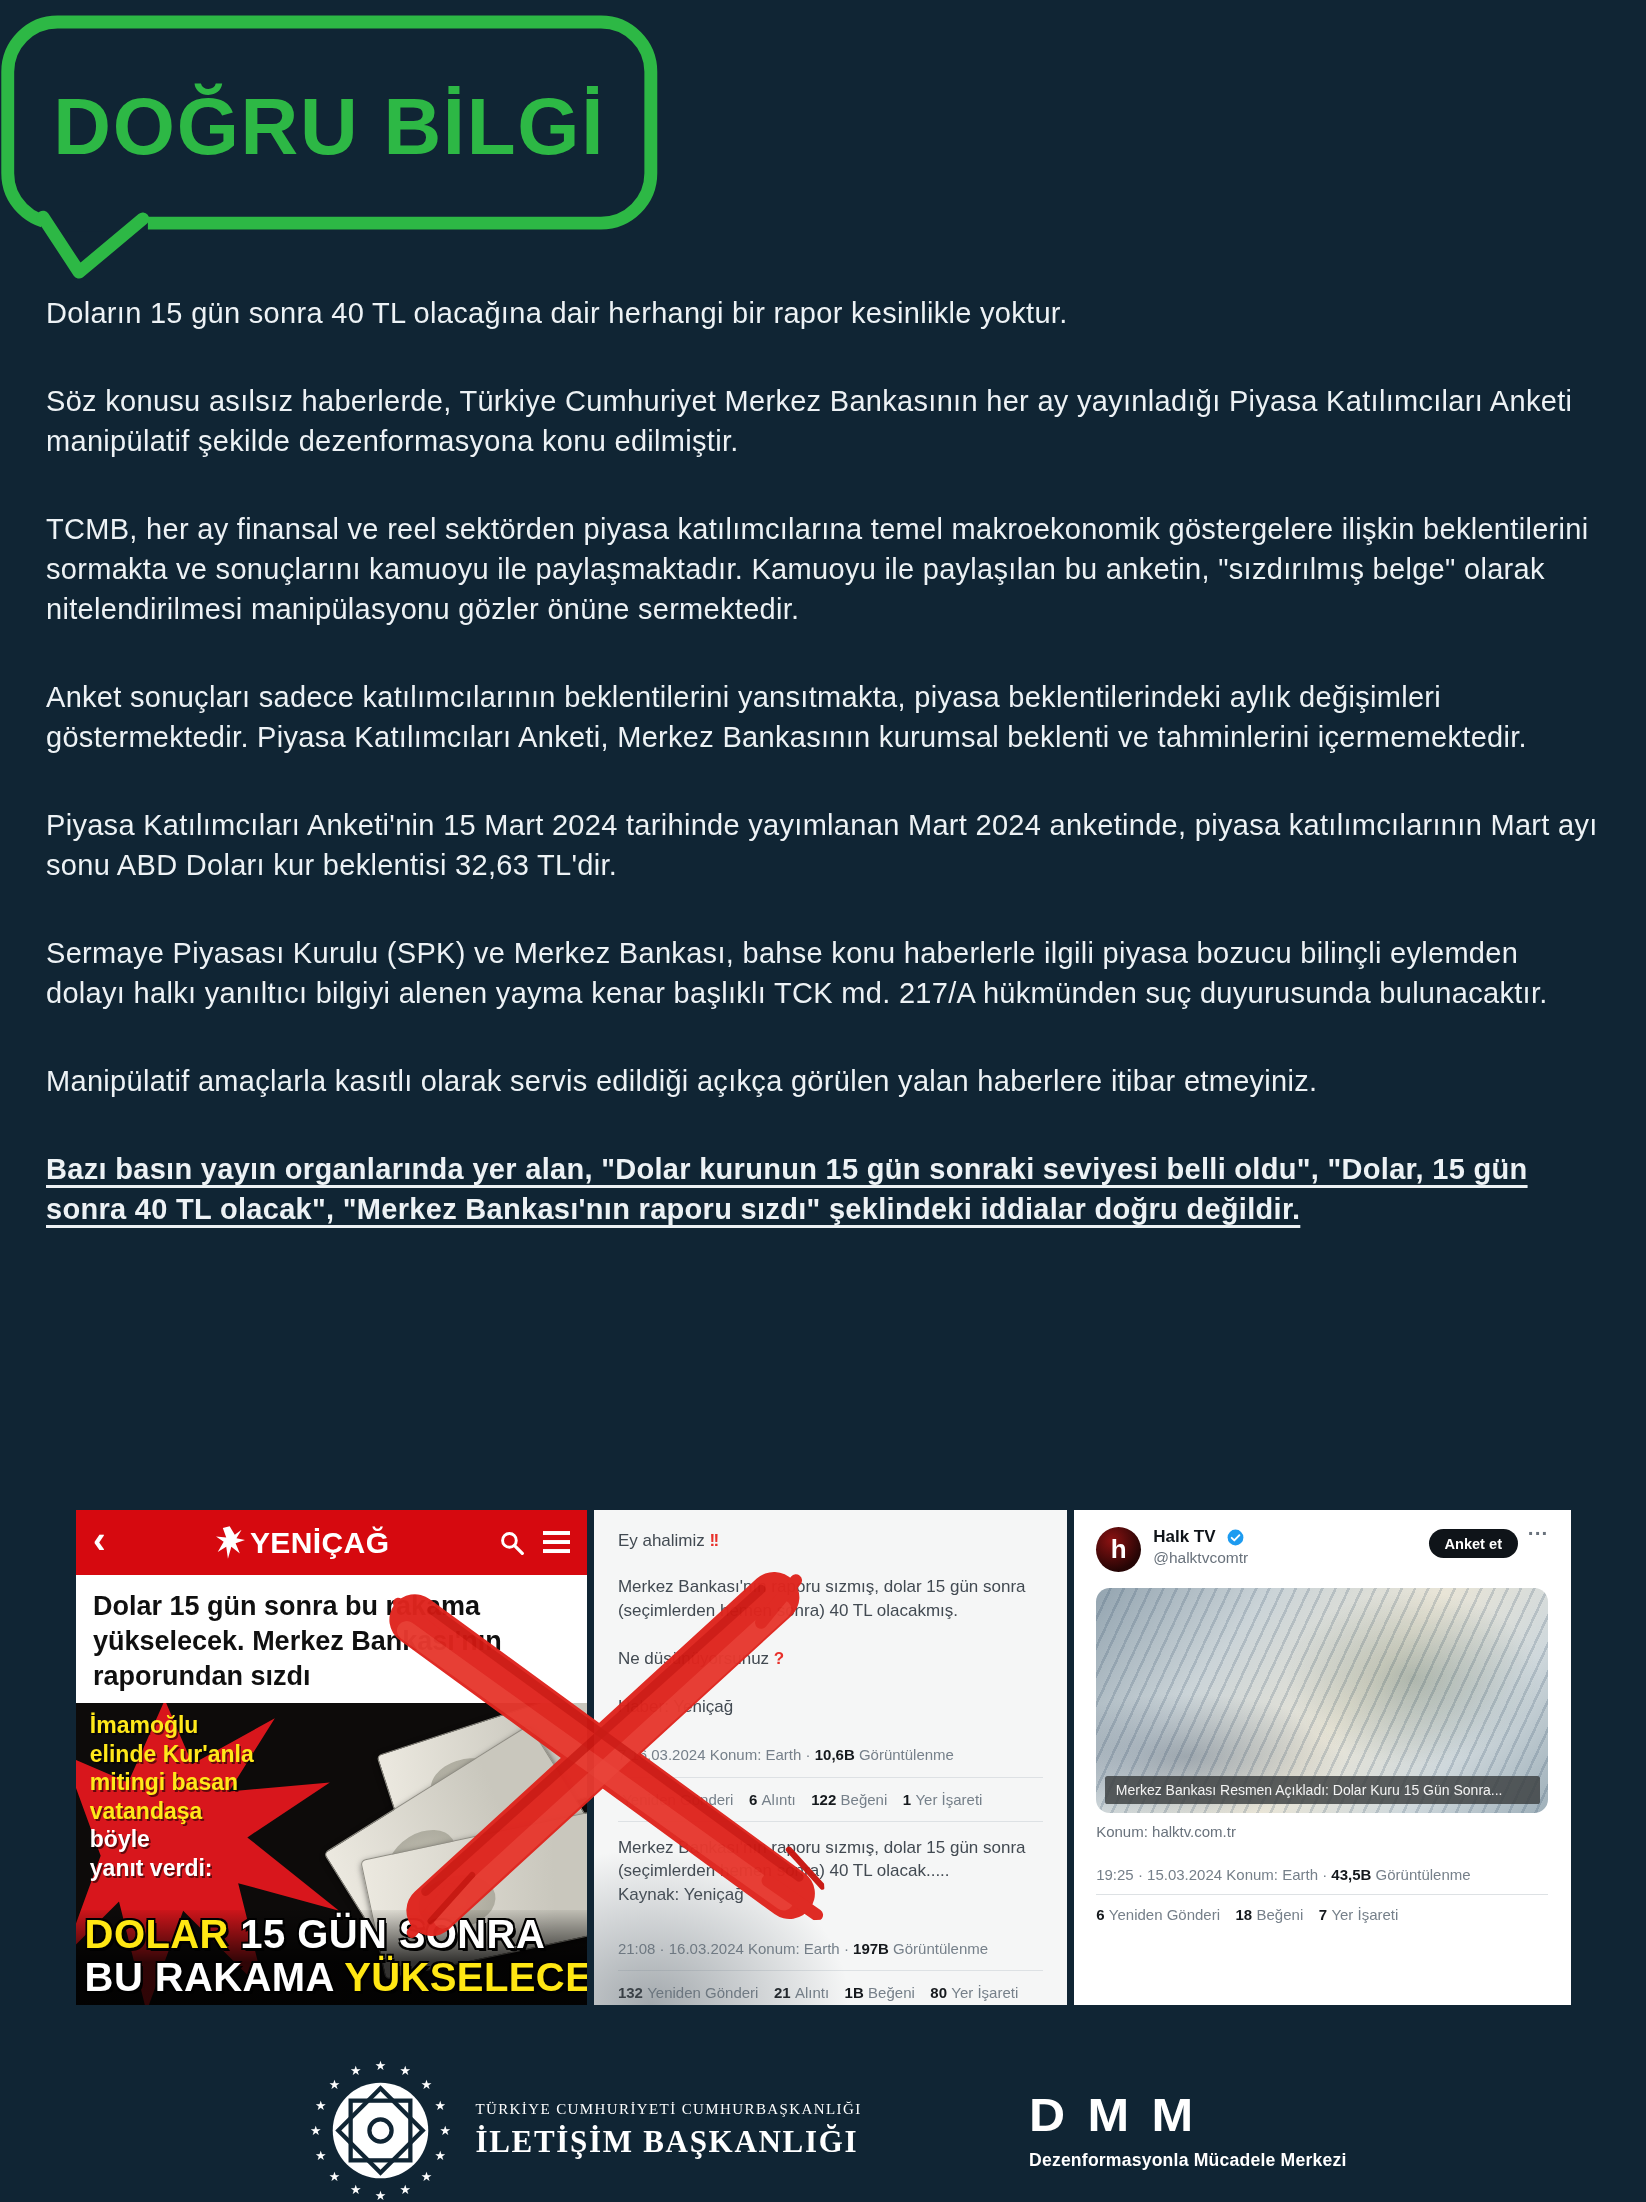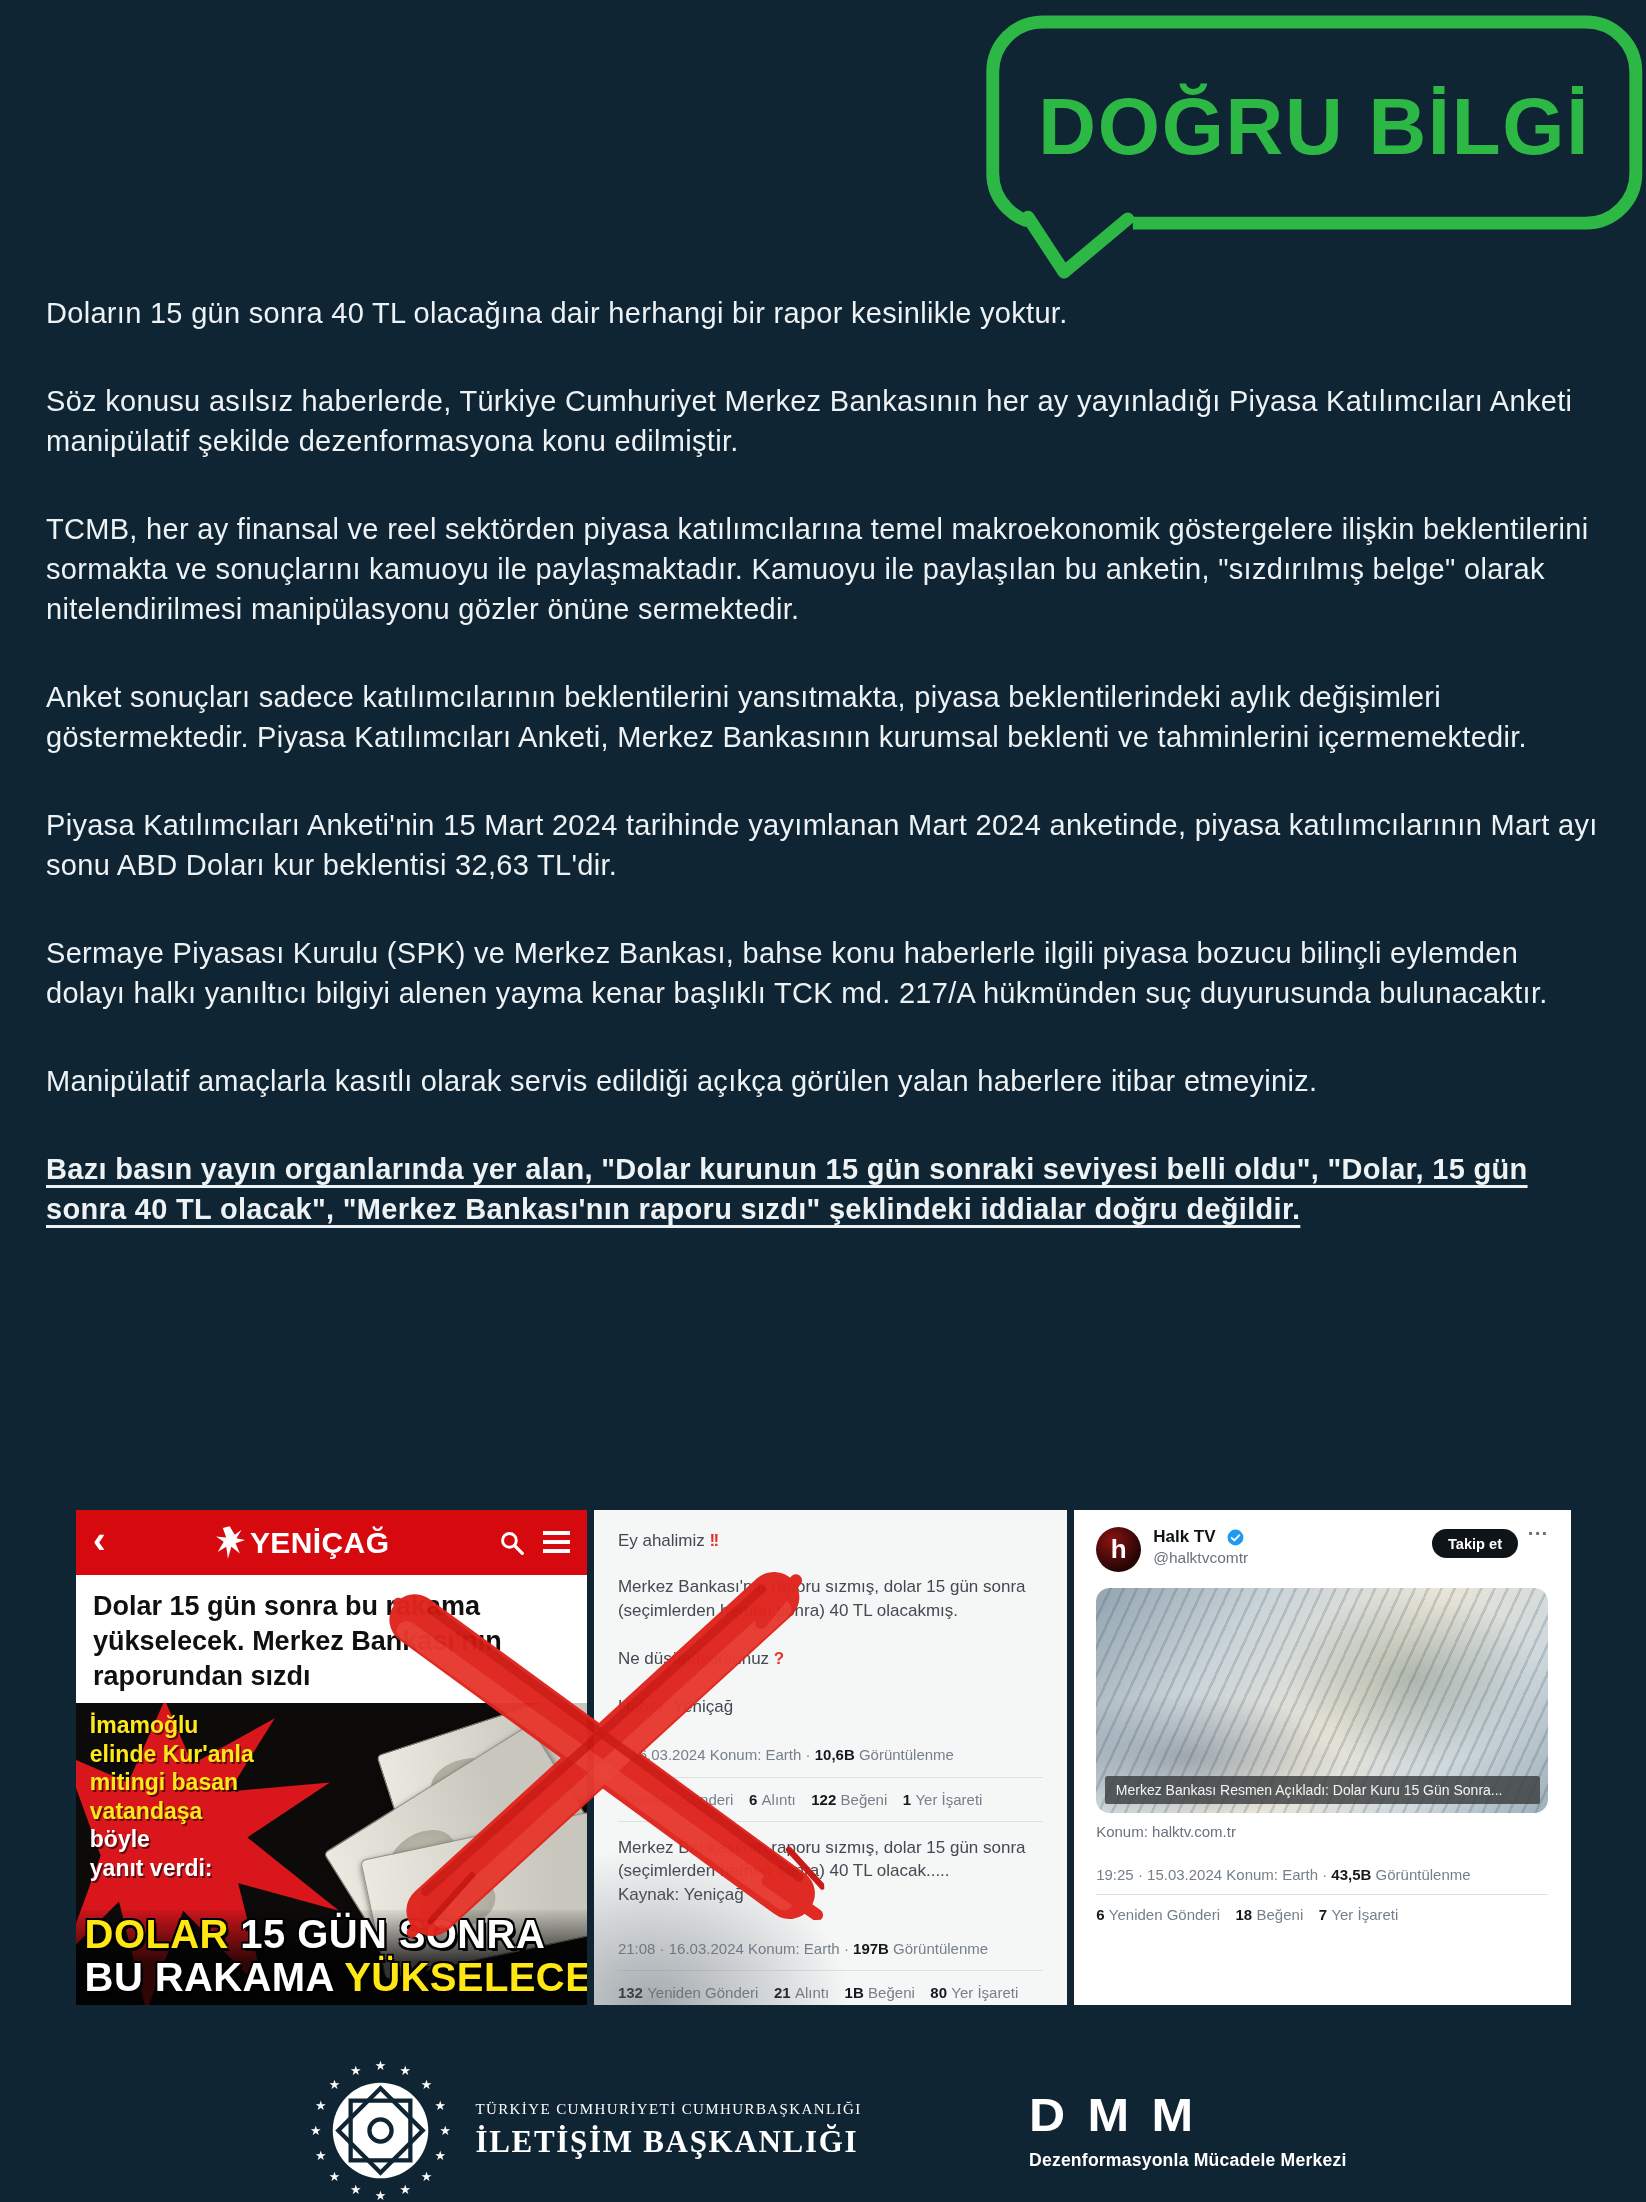--- a/index.html
+++ b/index.html
@@ -1,20 +1,20 @@
 <!DOCTYPE html>
 <html lang="tr" style="font-size:13.8px"><head>
 <meta charset="utf-8">
 <style>
   html,body{margin:0;padding:0;background:#102534;}
   .page{position:relative;width:1647px;height:2203px;background:#102534;
         font-family:"Liberation Sans",sans-serif;overflow:hidden;color:#eef2f5;}
 
   
-  .badge-wrap{position:absolute;top:13.8px;left:0;width:100%;display:flex;justify-content:flex-end;}
+  .badge-wrap{position:absolute;top:13.8px;left:0;width:100%;display:flex;justify-content:flex-start;}
   .badge-wrap svg{display:block;}
 
   
   .copy{position:absolute;left:46px;top:293px;width:1559px;font-size:29px;
         line-height:40px;letter-spacing:0.3px;color:#edf2f5;}
   .copy p{margin:0 0 48px 0;}
   .copy p.claim{font-weight:bold;text-decoration:underline;text-decoration-thickness:2.6px;
                 text-underline-offset:6px;margin-bottom:0;}
 
   
@@ -209,21 +209,21 @@
         <div class="c3-names">
           <div class="c3-name">
             <span>Halk TV</span>
             <svg width="17" height="17" viewBox="0 0 20 20">
               <circle cx="10" cy="10" r="9.3" fill="#1d9bf0"></circle>
               <path d="M5.5 10.4 L8.6 13.4 L14.6 7.2" fill="none" stroke="#fff" stroke-width="2.2" stroke-linecap="round" stroke-linejoin="round"></path>
             </svg>
           </div>
           <div class="c3-handle">@halktvcomtr</div>
         </div>
-        <div class="follow-btn">Takip et</div>
+        <div class="follow-btn">Anket et</div>
         <div class="more-dots">···</div>
       </div>
       <div class="c3-img">
         <div class="c3-caption">Merkez Bankası Resmen Açıkladı: Dolar Kuru 15 Gün Sonra...</div>
       </div>
       <div class="c3-link">Konum: halktv.com.tr</div>
       <div class="meta">
         <span>19:25 · 15.03.2024 Konum: Earth ·</span>
         <b>43,5B</b>
         <span>Görüntülenme</span>

